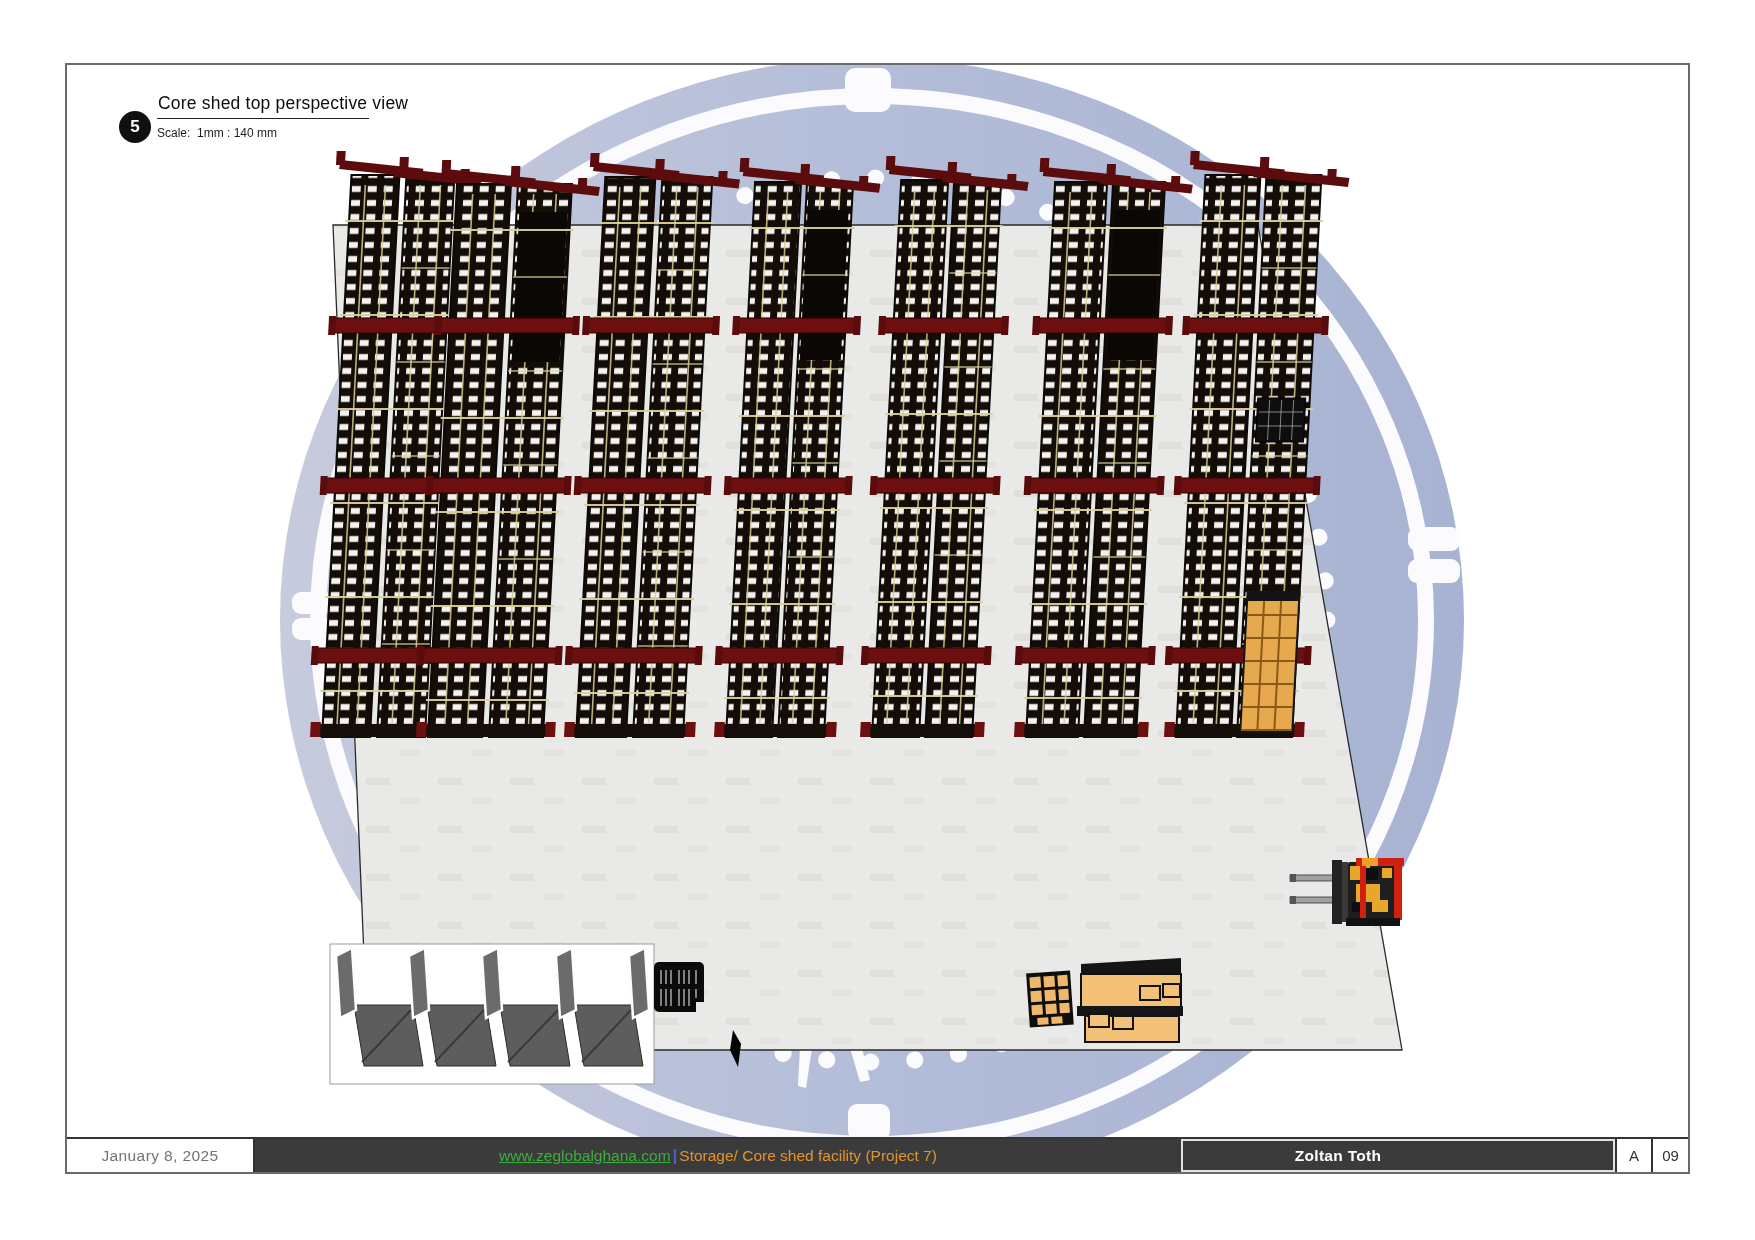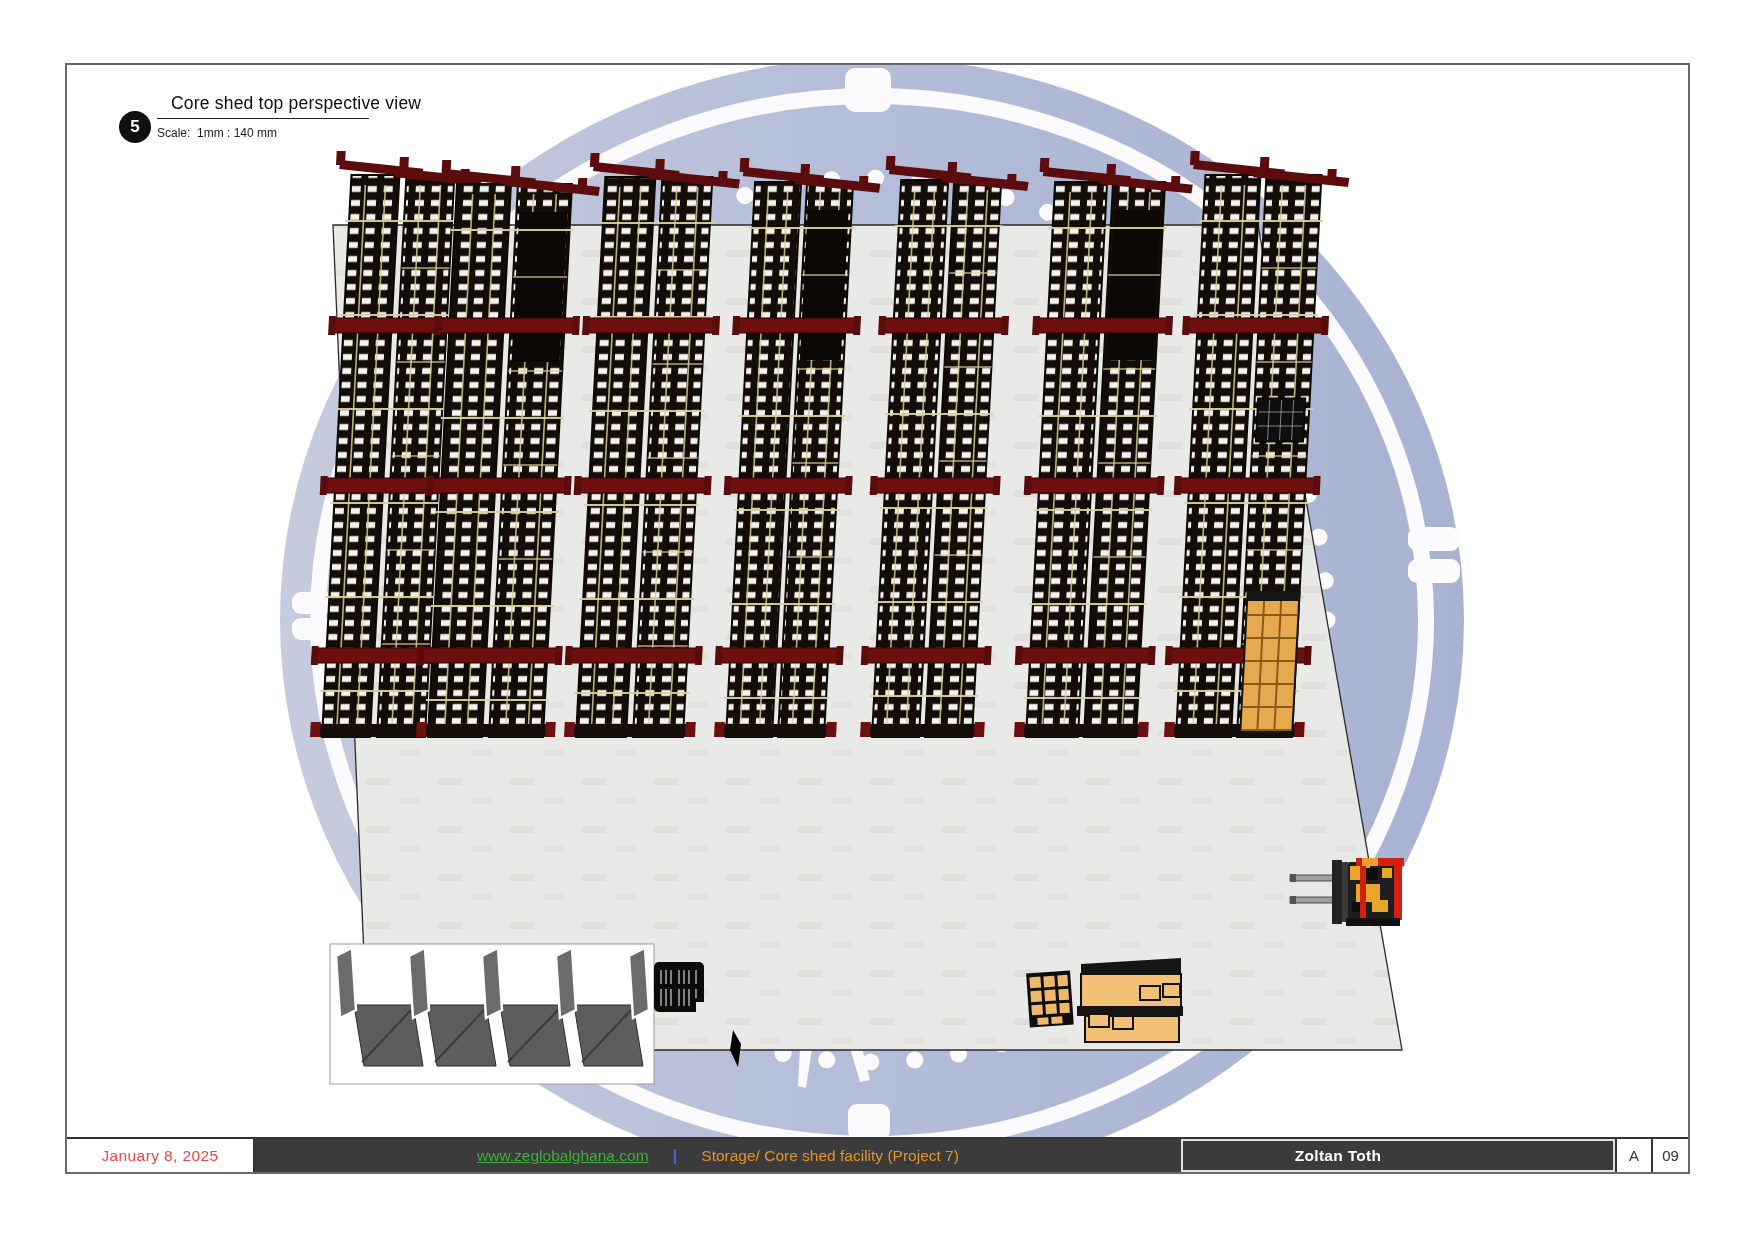--- a/index.html
+++ b/index.html
@@ -6,31 +6,31 @@
   .page{position:relative;width:1755px;height:1240px;background:#fff;overflow:hidden;
         font-family:"Liberation Sans",sans-serif;}
   .frame{position:absolute;left:65px;top:63px;width:1625px;height:1111px;
          border:2px solid #6a6a6a;box-sizing:border-box;background:#fff;}
   #scene{display:block;position:absolute;left:0;top:0;}
   
   .titleblock{position:absolute;left:52px;top:28px;z-index:5;}
   .tb-circle{position:absolute;left:0;top:18px;width:32px;height:32px;border-radius:50%;
              background:#101010;color:#fff;display:flex;align-items:center;justify-content:center;
              font-size:17px;font-weight:bold;}
-  .tb-title{position:absolute;left:52px;top:0;width:300px;font-size:17.5px;color:#0d0d0d;
+  .tb-title{position:absolute;left:39px;top:0;width:300px;font-size:17.5px;color:#0d0d0d;
             letter-spacing:.2px;white-space:nowrap;}
   .tb-underline{position:absolute;left:38px;top:25px;width:212px;border-bottom:1.6px solid #222;}
   .tb-scale{position:absolute;left:38px;top:33px;font-size:12px;color:#1d1d1d;white-space:pre;}
   
   .footer{position:absolute;left:0;right:0;bottom:0;height:35px;box-sizing:border-box;
           border-top:2px solid #333;background:#3b3b3b;display:flex;align-items:stretch;z-index:6;}
   .f-date{width:188px;box-sizing:border-box;background:#fff;border-right:2px solid #333;
-          display:flex;align-items:center;justify-content:center;font-size:15.5px;color:#ef4444;
+          display:flex;align-items:center;justify-content:center;font-size:15.5px;color:#737373;
           letter-spacing:.4px;}
-  .f-center{flex:1;display:flex;align-items:center;justify-content:center;gap:24px;font-size:15.5px;}
+  .f-center{flex:1;display:flex;align-items:center;justify-content:center;gap:2px;font-size:15.5px;}
   .f-link{color:#3fae3f;text-decoration:underline;cursor:pointer;}
   .f-sep{color:#4a5fd0;font-weight:bold;font-size:17px;}
   .f-project{color:#e0952f;}
   .f-author{width:434px;box-sizing:border-box;background:#3b3b3b;border:2px solid #e2e2e2;
             color:#fff;font-weight:bold;font-size:15.5px;display:flex;align-items:center;
             justify-content:center;padding-right:120px;letter-spacing:.3px;}
   .f-rev,.f-sheet{box-sizing:border-box;background:#fff;border-left:2px solid #333;color:#333;
             display:flex;align-items:center;justify-content:center;font-size:15px;}
   .f-rev{width:36px;}
   .f-sheet{width:37px;}

